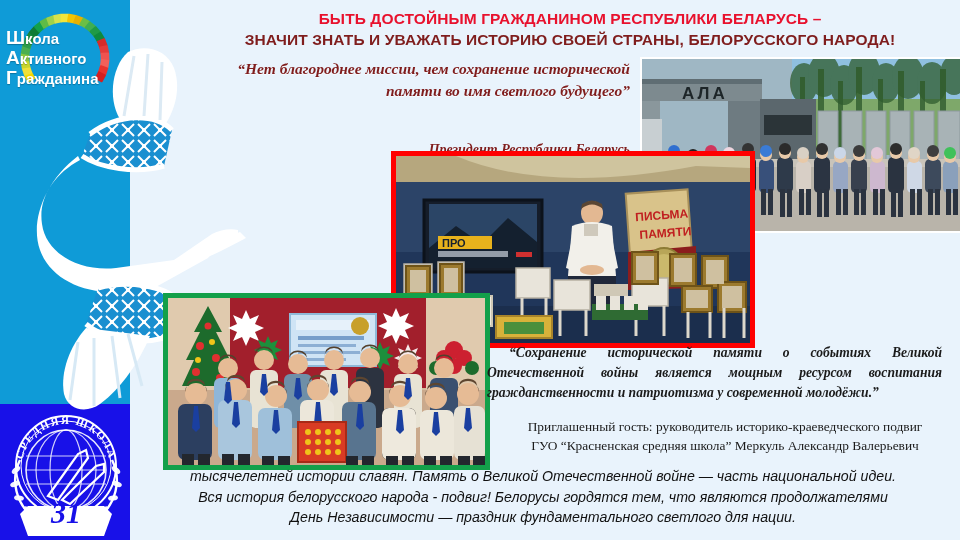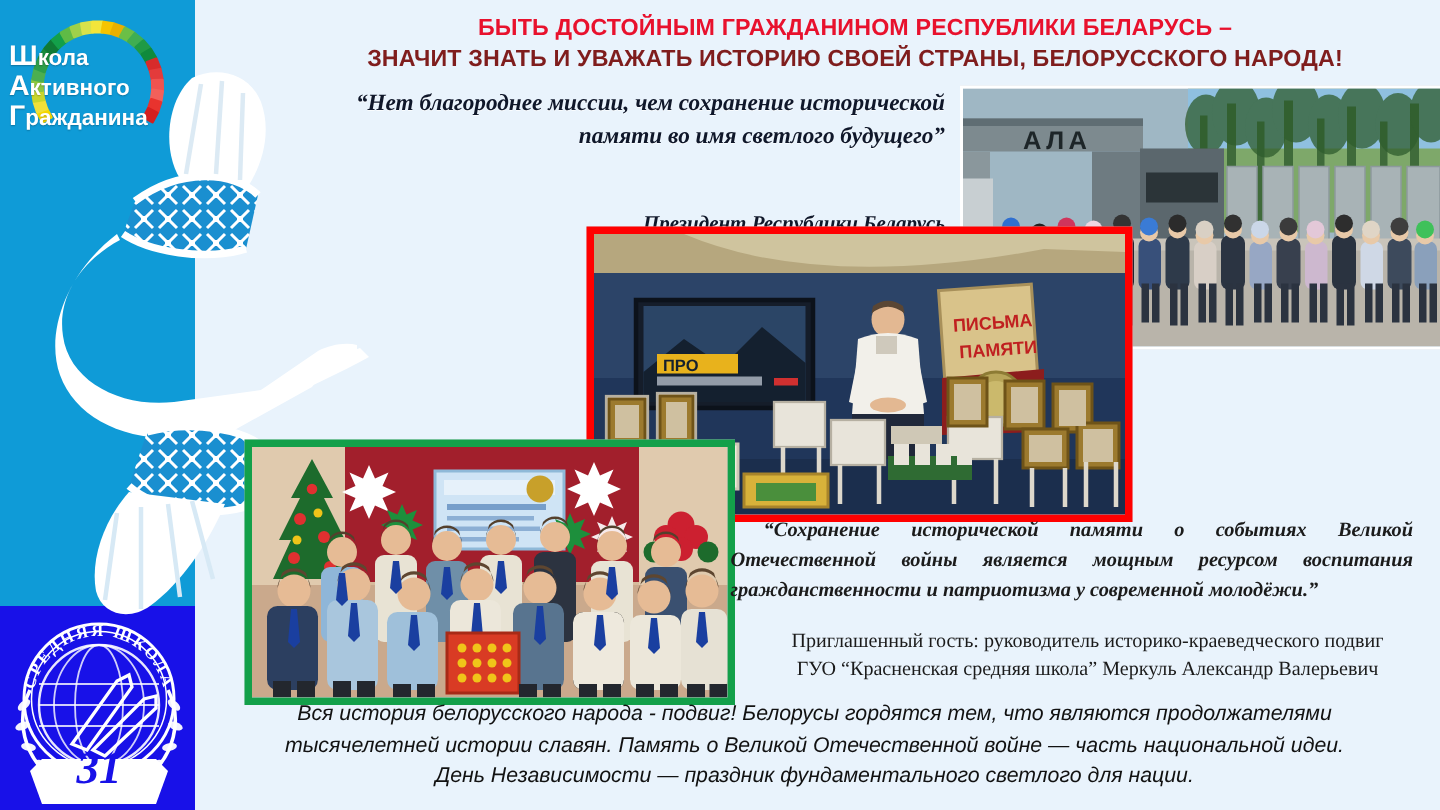--- a/index.html
+++ b/index.html
@@ -36,21 +36,21 @@
 
   
   .heading{position:absolute;left:200px;top:8px;width:740px;text-align:center;}
   .heading .ln{font-family:"Liberation Sans",sans-serif;font-weight:bold;
      font-size:15.5px;letter-spacing:.1px;line-height:1.38;}
   .heading .l1{color:#e8112d;}
   .heading .l2{color:#7f1d1d;}
 
   
   .pres-quote{position:absolute;left:165px;top:58px;width:465px;text-align:right;
-    color:#0f172a;font-family:"Liberation Serif",serif;font-style:italic;font-weight:bold;
+    color:#7f1d1d;font-family:"Liberation Serif",serif;font-style:italic;font-weight:bold;
     font-size:15.5px;line-height:1.40;text-shadow:0 1px 0 rgba(255,255,255,.7);}
   .pres-quote .attr{font-size:14px;margin-top:39px;}
 
   
   .photo{position:absolute;overflow:hidden;background:#cfd8de;}
   .photo-tr{left:640px;top:57px;width:318px;height:172px;border:2px solid #ffffff;}
   .photo-mid{left:391px;top:151px;width:354px;height:187px;border:5px solid #ff0000;}
   .photo-bl{left:163px;top:293px;width:317px;height:167px;border:5px solid #13a04a;}
 
   .ph-inner{position:absolute;inset:0;overflow:hidden;}
@@ -633,18 +633,18 @@
   </div>
 
   <div class="block-quote">“Сохранение исторической памяти о событиях Великой Отечественной войны является мощным ресурсом воспитания гражданственности и патриотизма у современной молодёжи.”</div>
 
   <div class="guest">
     <div>Приглашенный гость: руководитель историко-краеведческого подвиг</div>
     <div>ГУО “Красненская средняя школа” Меркуль Александр Валерьевич</div>
   </div>
 
   <div class="bottom-text">
+    <div>тысячелетней истории славян. Память о Великой Отечественной войне — часть национальной идеи.</div>
     <div>Вся история белорусского народа - подвиг! Белорусы гордятся тем, что являются продолжателями</div>
-    <div>тысячелетней истории славян. Память о Великой Отечественной войне — часть национальной идеи.</div>
     <div>День Независимости — праздник фундаментального светлого для нации.</div>
   </div>
 
 </div>
 
 </body></html>

